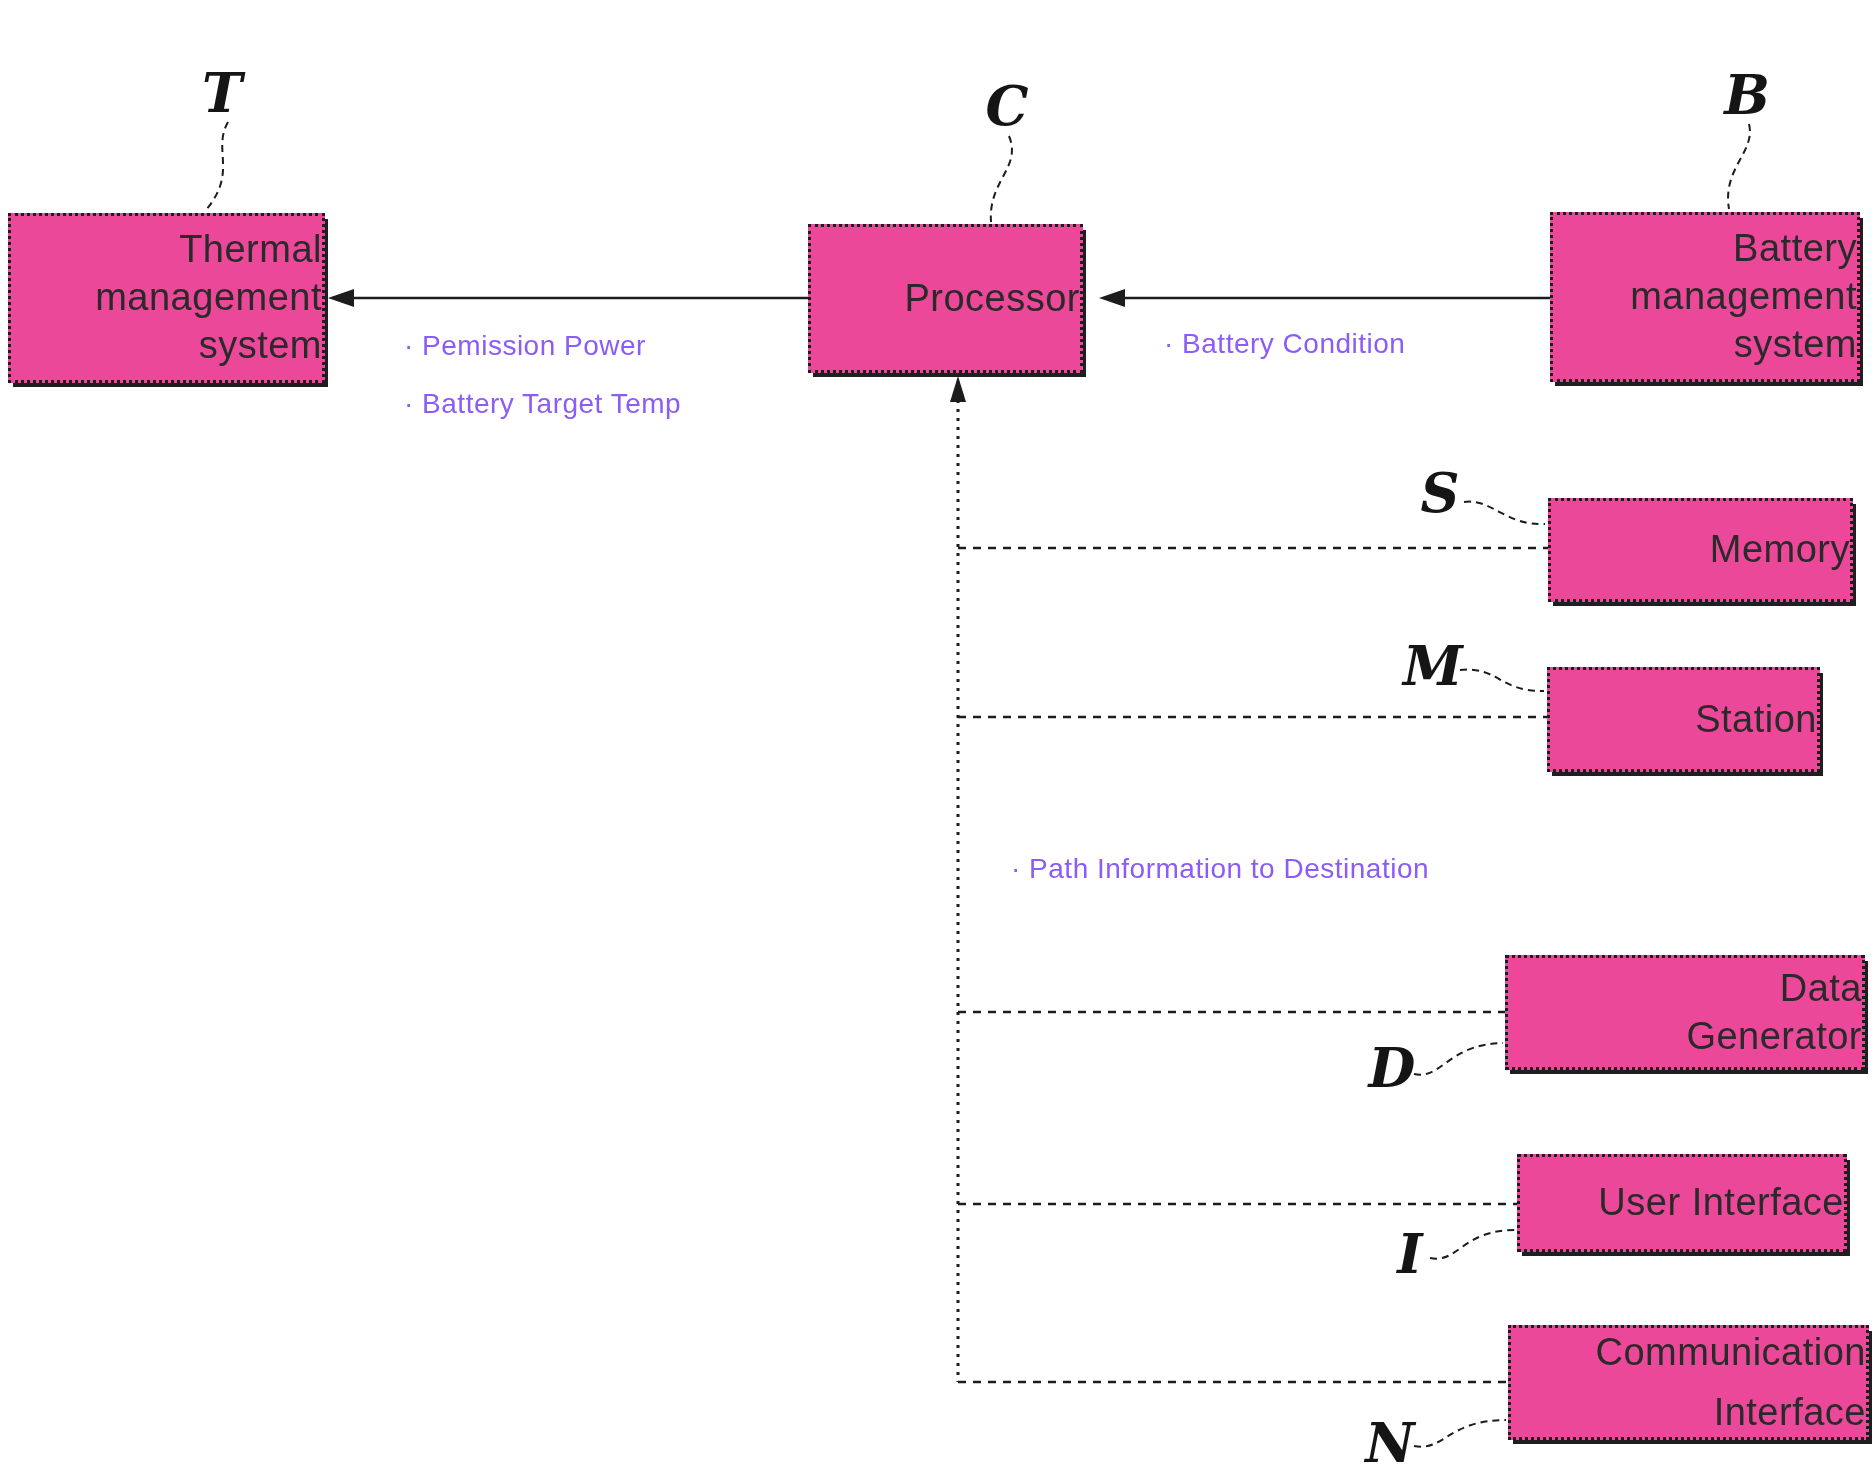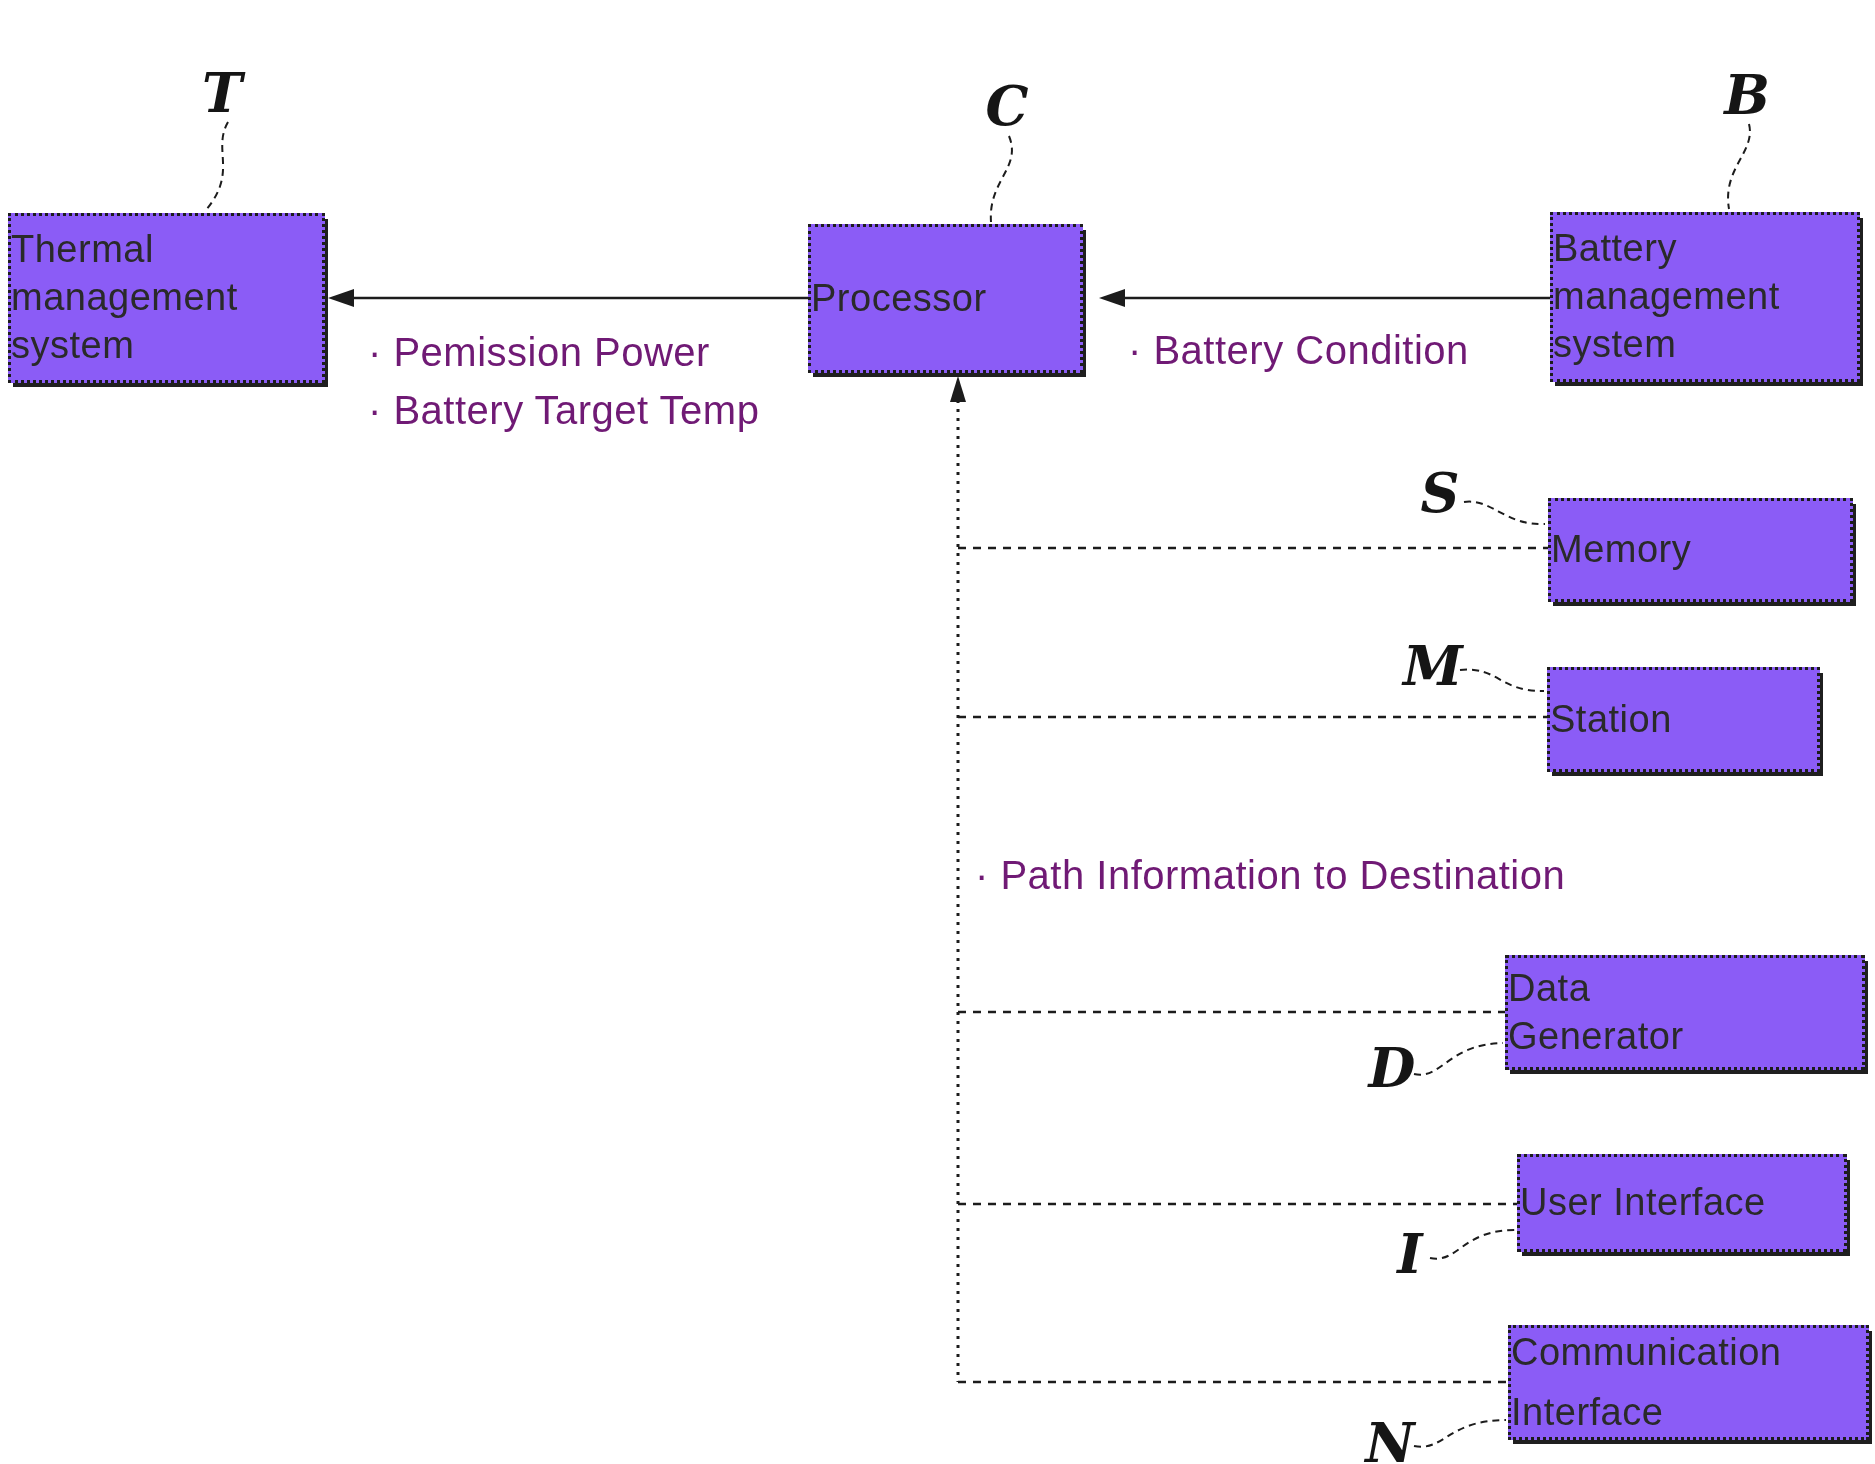--- a/index.html
+++ b/index.html
@@ -9,45 +9,46 @@
     background:#ffffff;
     font-family:"Liberation Sans",sans-serif;
     overflow:hidden;
   }
   #wires{position:absolute;left:0;top:0;width:1875px;height:1464px;}
   .box{
     position:absolute;
     box-sizing:border-box;
     border:3px dotted #1c1c1c;
     box-shadow:4px 5px 0 -1px #1f1f1f;
-    background:#8b5cf6;
+    background:#ec4899;
     display:flex;flex-direction:column;
-    align-items:flex-start;justify-content:center;
+    align-items:flex-end;justify-content:center;
     text-align:center;
     color:#2a2a2a;
     font-size:38px;
     line-height:1.26;
     letter-spacing:0.5px;
   }
   .box span{display:block;}
   .ref{
     position:absolute;
     transform:translate(-50%,-50%);
     font-family:"DejaVu Serif",serif;
     font-style:italic;
     font-weight:600;
     font-size:54px;
     color:#151515;
   }
   .note{
     position:absolute;
-    font-size:40px;
-    color:#701a75;
+    font-size:28px;
+    color:#8b5cf6;
     letter-spacing:0.5px;
     white-space:nowrap;
+    margin-left:36px;
   }
   
   #thermal-box        {left:8px;   top:213px; width:317px; height:170px;}
   #processor-box      {left:808px; top:224px; width:275px; height:149px;}
   #battery-box        {left:1550px;top:212px; width:310px; height:170px;}
   #sensors-box        {left:1548px;top:498px; width:305px; height:104px;}
   #memory-box         {left:1547px;top:667px; width:273px; height:105px;}
   #data-generator-box {left:1505px;top:955px; width:360px; height:115px;}
   #user-interface-box {left:1517px;top:1154px;width:330px; height:98px;}
   #comm-interface-box {left:1508px;top:1325px;width:361px; height:115px;gap:12px;}

